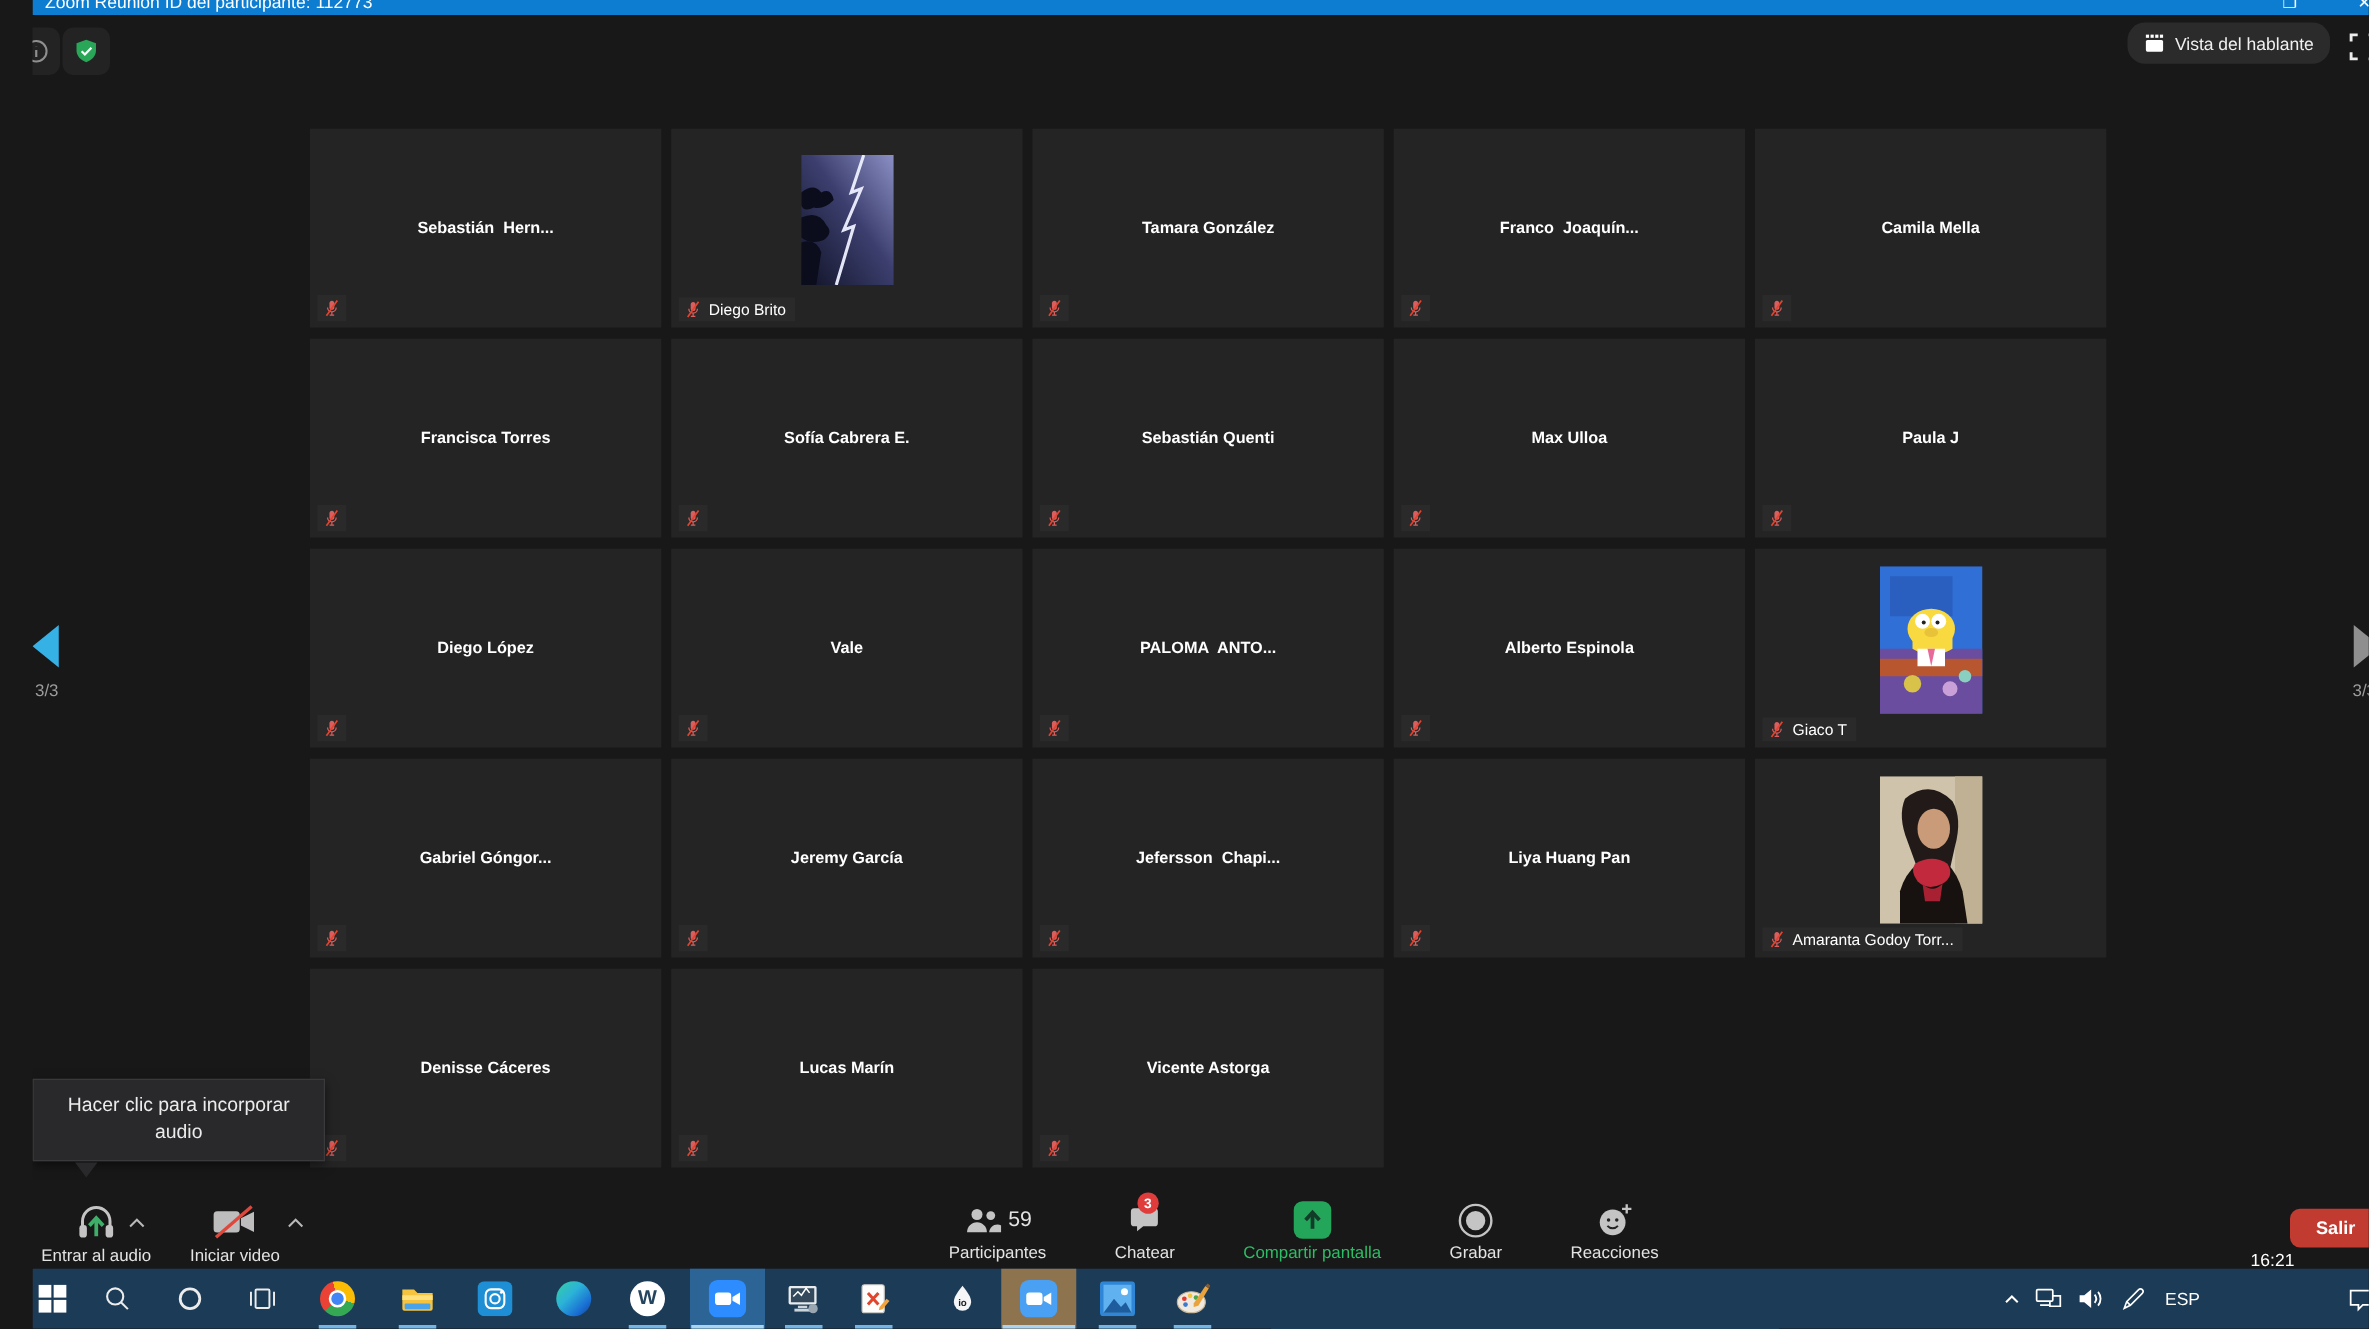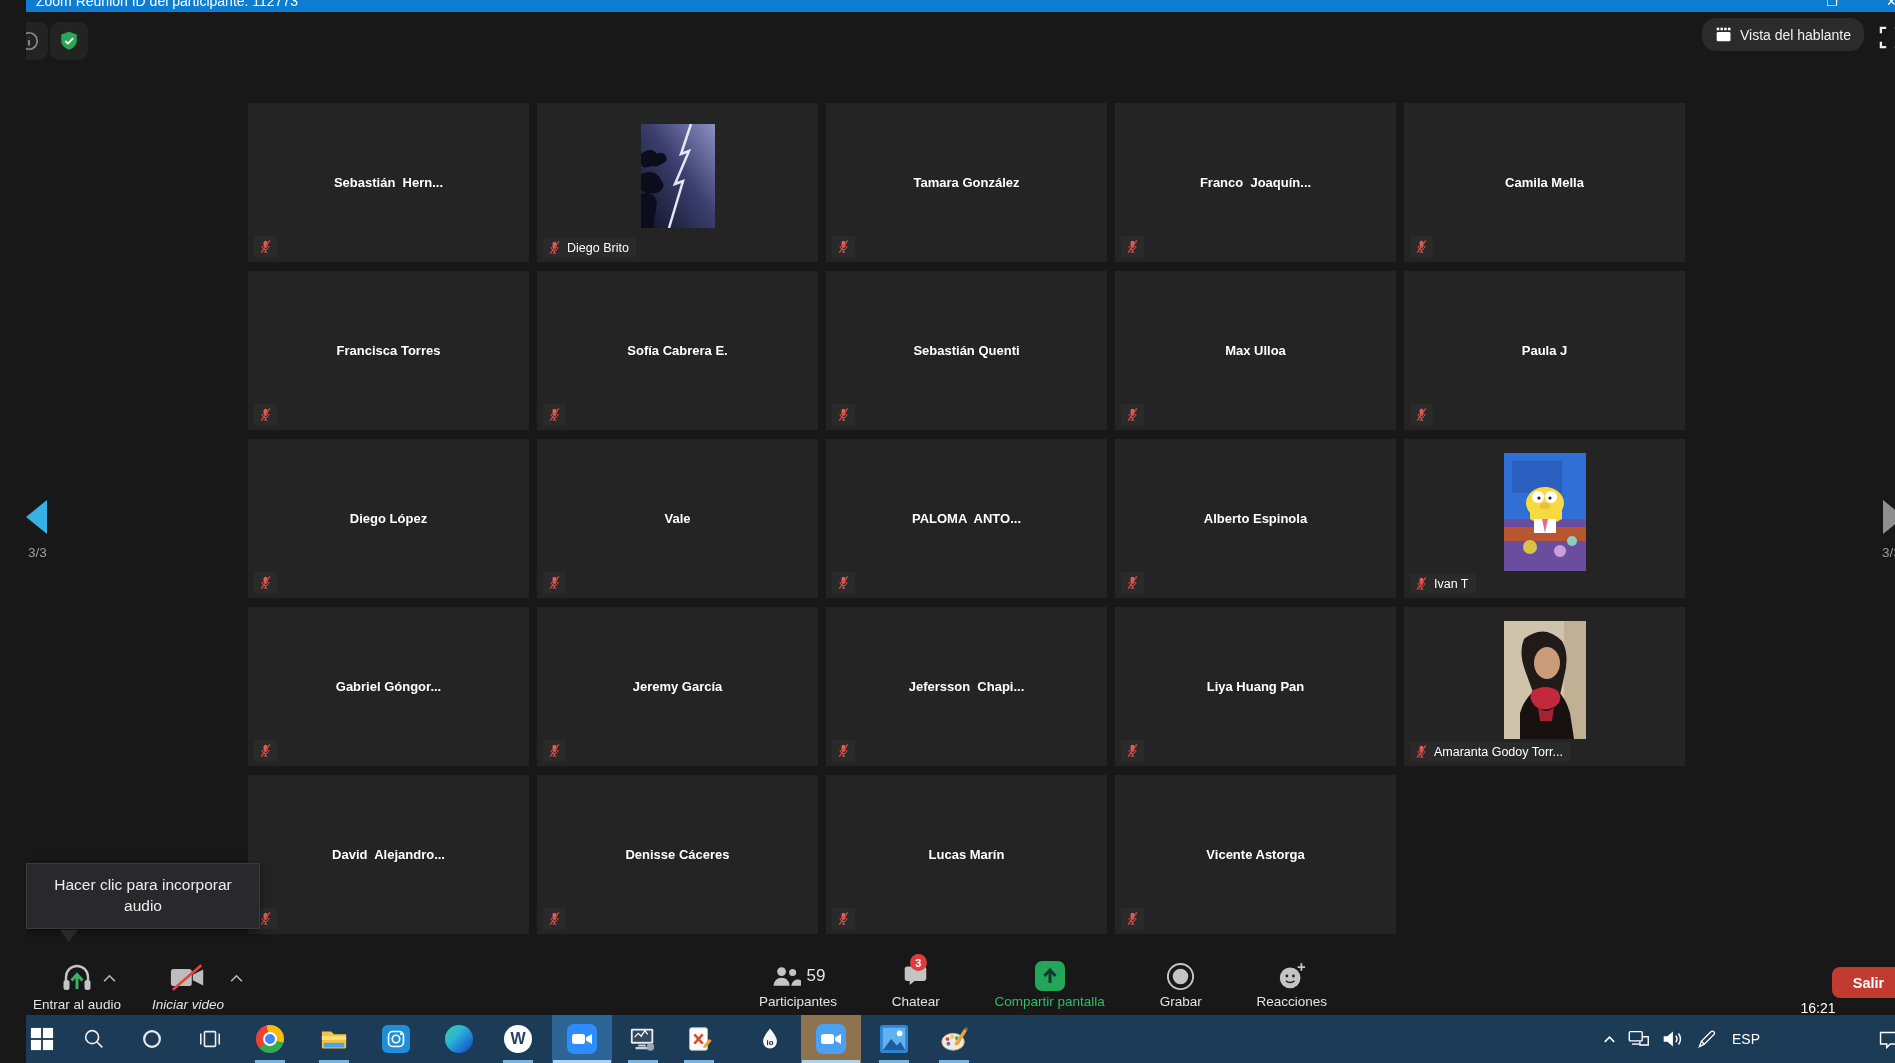--- a/index.html
+++ b/index.html
@@ -279,21 +279,21 @@
             <ellipse cx="41" cy="53" rx="5.5" ry="3.6" fill="#e8c238"></ellipse>
             <path d="M26 58q15 14 32-2l0 10q-16 10-32 0z" fill="#f8d93f"></path>
             <rect x="30" y="66" width="22" height="14" fill="#fff"></rect>
             <path d="M38 66h6l-3 14z" fill="#e86a9a"></path>
           </svg>
           <div class="chip"><svg viewBox="0 0 20 20" width="15" height="15">
               <path d="M10 2.2c1.5 0 2.6 1.1 2.6 2.6v4.4c0 1.5-1.1 2.6-2.6 2.6S7.4 10.7 7.4 9.2V4.8C7.4 3.3 8.5 2.2 10 2.2z" fill="#db5e5e"></path>
               <path d="M5.4 9.4c0 2.5 2 4.6 4.6 4.6s4.6-2.1 4.6-4.6" fill="none" stroke="#db5e5e" stroke-width="1.3"></path>
               <path d="M10 14v3.2M7.6 17.4h4.8" stroke="#db5e5e" stroke-width="1.3"></path>
               <path d="M4.2 18.2L15.8 1.8" stroke="#e4432e" stroke-width="1.8"></path>
-            </svg><span>Ivan T</span></div>
+            </svg><span>Giaco T</span></div>
         </div>
         <div class="tile">
           <div class="cname">Gabriel Góngor...</div>
           <div class="chip mic-only"><svg viewBox="0 0 20 20" width="15" height="15">
               <path d="M10 2.2c1.5 0 2.6 1.1 2.6 2.6v4.4c0 1.5-1.1 2.6-2.6 2.6S7.4 10.7 7.4 9.2V4.8C7.4 3.3 8.5 2.2 10 2.2z" fill="#db5e5e"></path>
               <path d="M5.4 9.4c0 2.5 2 4.6 4.6 4.6s4.6-2.1 4.6-4.6" fill="none" stroke="#db5e5e" stroke-width="1.3"></path>
               <path d="M10 14v3.2M7.6 17.4h4.8" stroke="#db5e5e" stroke-width="1.3"></path>
               <path d="M4.2 18.2L15.8 1.8" stroke="#e4432e" stroke-width="1.8"></path>
             </svg></div>
         </div>
@@ -333,29 +333,20 @@
             <path d="M30 70q-10 8-14 22v26h54l-4-26q-4-14-12-22z" fill="#17120f"></path>
             <path d="M28 70q14-8 26 0 6 10-4 16-12 6-20-2-6-8-2-14z" fill="#c3293c"></path>
             <path d="M34 86q8 8 16 0l-2 14H36z" fill="#a82133"></path>
           </svg>
           <div class="chip"><svg viewBox="0 0 20 20" width="15" height="15">
               <path d="M10 2.2c1.5 0 2.6 1.1 2.6 2.6v4.4c0 1.5-1.1 2.6-2.6 2.6S7.4 10.7 7.4 9.2V4.8C7.4 3.3 8.5 2.2 10 2.2z" fill="#db5e5e"></path>
               <path d="M5.4 9.4c0 2.5 2 4.6 4.6 4.6s4.6-2.1 4.6-4.6" fill="none" stroke="#db5e5e" stroke-width="1.3"></path>
               <path d="M10 14v3.2M7.6 17.4h4.8" stroke="#db5e5e" stroke-width="1.3"></path>
               <path d="M4.2 18.2L15.8 1.8" stroke="#e4432e" stroke-width="1.8"></path>
             </svg><span>Amaranta Godoy Torr...</span></div>
-        </div>
-        <div class="tile">
-          <div class="cname">David  Alejandro...</div>
-          <div class="chip mic-only"><svg viewBox="0 0 20 20" width="15" height="15">
-              <path d="M10 2.2c1.5 0 2.6 1.1 2.6 2.6v4.4c0 1.5-1.1 2.6-2.6 2.6S7.4 10.7 7.4 9.2V4.8C7.4 3.3 8.5 2.2 10 2.2z" fill="#db5e5e"></path>
-              <path d="M5.4 9.4c0 2.5 2 4.6 4.6 4.6s4.6-2.1 4.6-4.6" fill="none" stroke="#db5e5e" stroke-width="1.3"></path>
-              <path d="M10 14v3.2M7.6 17.4h4.8" stroke="#db5e5e" stroke-width="1.3"></path>
-              <path d="M4.2 18.2L15.8 1.8" stroke="#e4432e" stroke-width="1.8"></path>
-            </svg></div>
         </div>
         <div class="tile">
           <div class="cname">Denisse Cáceres</div>
           <div class="chip mic-only"><svg viewBox="0 0 20 20" width="15" height="15">
               <path d="M10 2.2c1.5 0 2.6 1.1 2.6 2.6v4.4c0 1.5-1.1 2.6-2.6 2.6S7.4 10.7 7.4 9.2V4.8C7.4 3.3 8.5 2.2 10 2.2z" fill="#db5e5e"></path>
               <path d="M5.4 9.4c0 2.5 2 4.6 4.6 4.6s4.6-2.1 4.6-4.6" fill="none" stroke="#db5e5e" stroke-width="1.3"></path>
               <path d="M10 14v3.2M7.6 17.4h4.8" stroke="#db5e5e" stroke-width="1.3"></path>
               <path d="M4.2 18.2L15.8 1.8" stroke="#e4432e" stroke-width="1.8"></path>
             </svg></div>
         </div>
@@ -392,21 +383,21 @@
             <path d="M18 30V16.5" stroke="#3fae68" stroke-width="3"></path>
             <path d="M12.5 21.5L18 15.5l5.5 6" fill="none" stroke="#3fae68" stroke-width="3"></path>
           </svg>
         </span>
         <span class="lbl">Entrar al audio</span>
       </div>
       <svg class="chev" style="left:76px;" viewBox="0 0 16 10" width="15" height="9">
         <path d="M2 8l6-6 6 6" fill="none" stroke="#b9b9b9" stroke-width="1.8"></path>
         </svg>
 
-      <div class="fbtn" style="left:122px; top:10px; width:80px;font-style:italic;">
+      <div class="fbtn" style="left:122px; top:10px; width:80px;">
         <span class="ic">
           <svg viewBox="0 0 40 32" width="38" height="31">
             <rect x="2" y="7" width="22" height="18" rx="3" fill="#bdbdbd"></rect>
             <path d="M25 13l11-5.5v17L25 19z" fill="#bdbdbd"></path>
             <path d="M4 29L34 3" stroke="#e0473c" stroke-width="2.8"></path>
           </svg>
         </span>
         <span class="lbl">Iniciar video</span>
       </div>
       <svg class="chev" style="left:203px;" viewBox="0 0 16 10" width="15" height="9">

